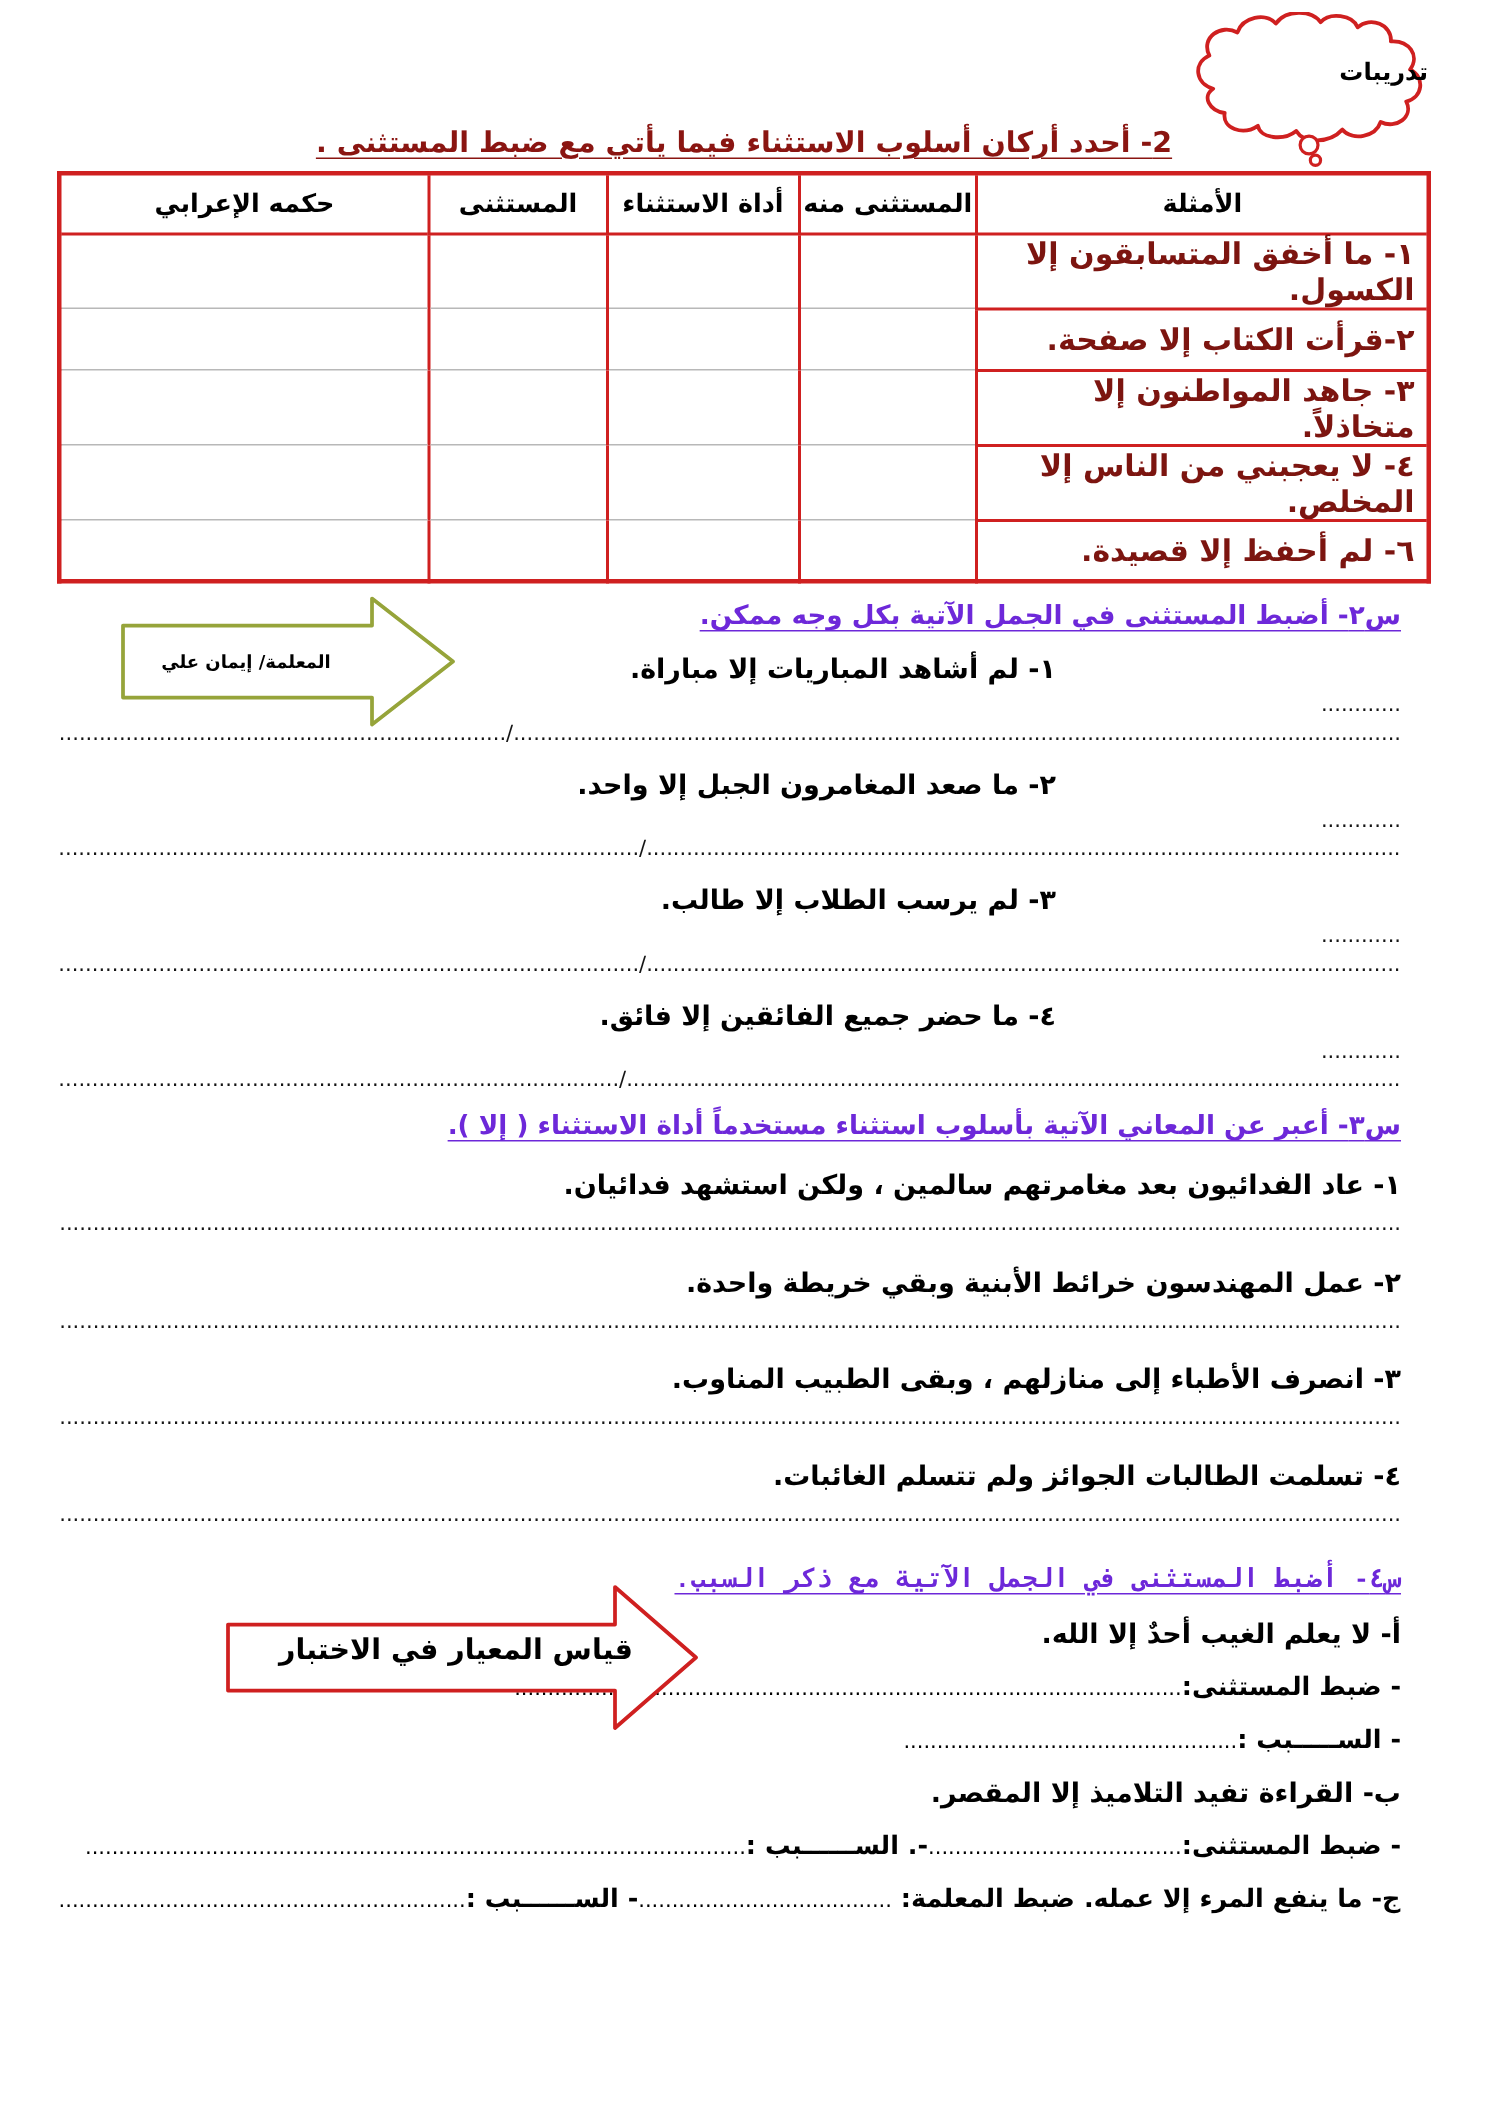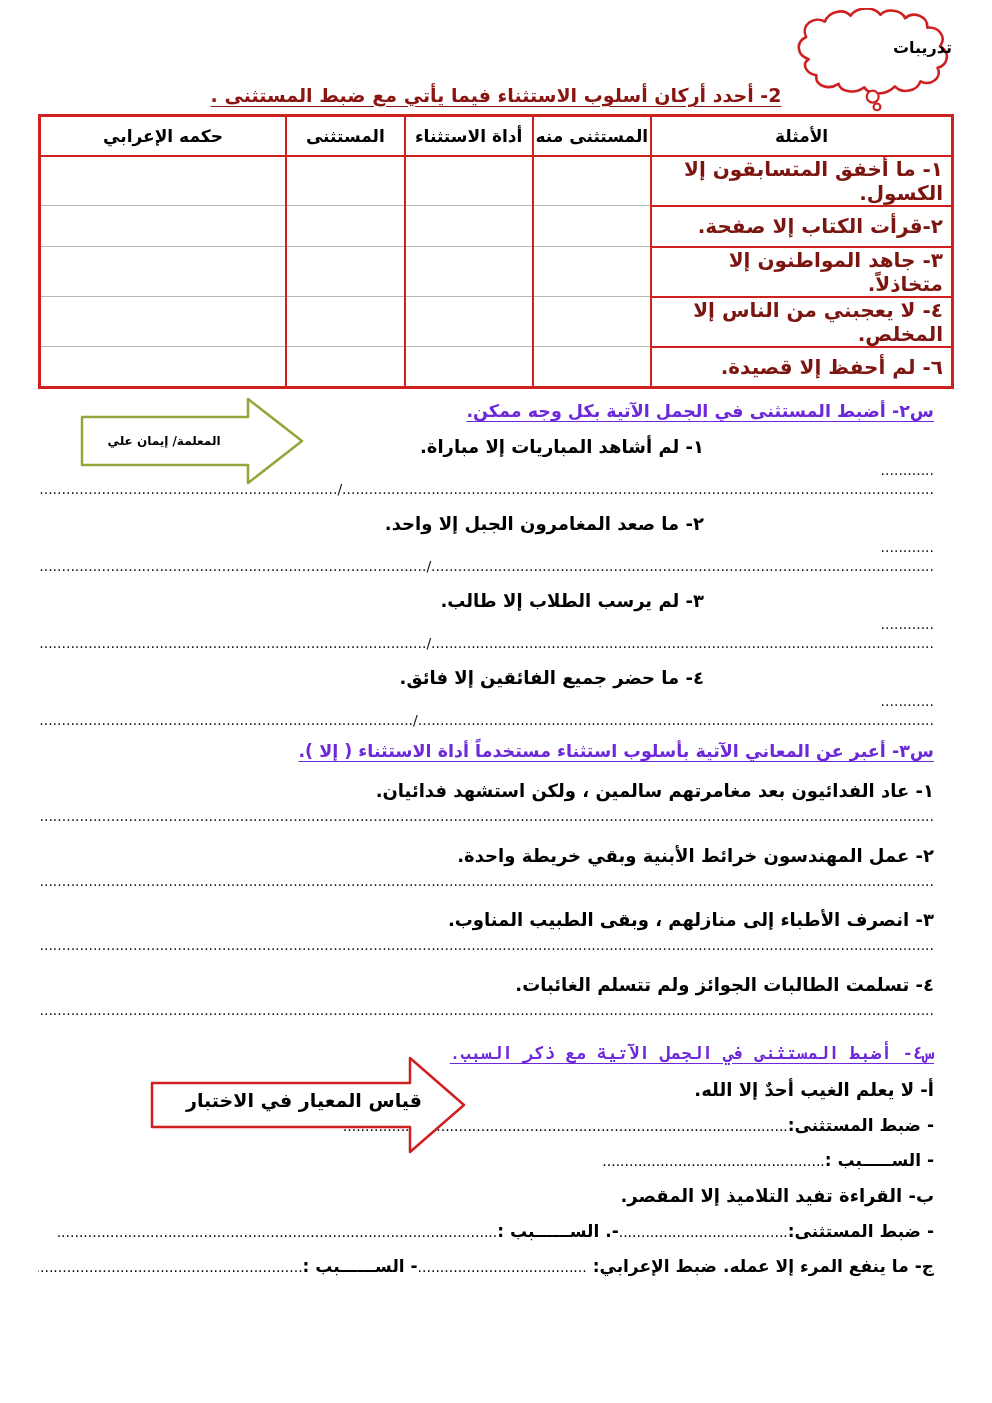--- a/index.html
+++ b/index.html
@@ -213,17 +213,17 @@
       <span class="lbl">- الســـــبب :</span><span class="dots-inline">..................................................</span>
     </div>
 
     <div class="item-text">ب- القراءة تفيد التلاميذ إلا المقصر.</div>
 
     <div class="q4-line">
       <span class="lbl">- ضبط المستثنى:</span><span class="dots-inline">......................................</span><span class="lbl">-. </span><span class="lbl">الســــــبب :</span><span class="dots-inline">...................................................................................................</span>
     </div>
 
     <div class="q4-line">
-      <span class="lbl">ج- ما ينفع المرء إلا عمله. </span><span class="lbl">ضبط الإعرابي: </span><span class="dots-inline">......................................</span><span class="lbl">- </span><span class="lbl">الســــــبب :</span><span class="dots-inline">.....................................................................................</span>
+      <span class="lbl">ج- ما ينفع المرء إلا عمله. </span><span class="lbl">ضبط المعلمة: </span><span class="dots-inline">......................................</span><span class="lbl">- </span><span class="lbl">الســــــبب :</span><span class="dots-inline">.....................................................................................</span>
     </div>
   </div>
 
 </div>
 
 </body></html>

